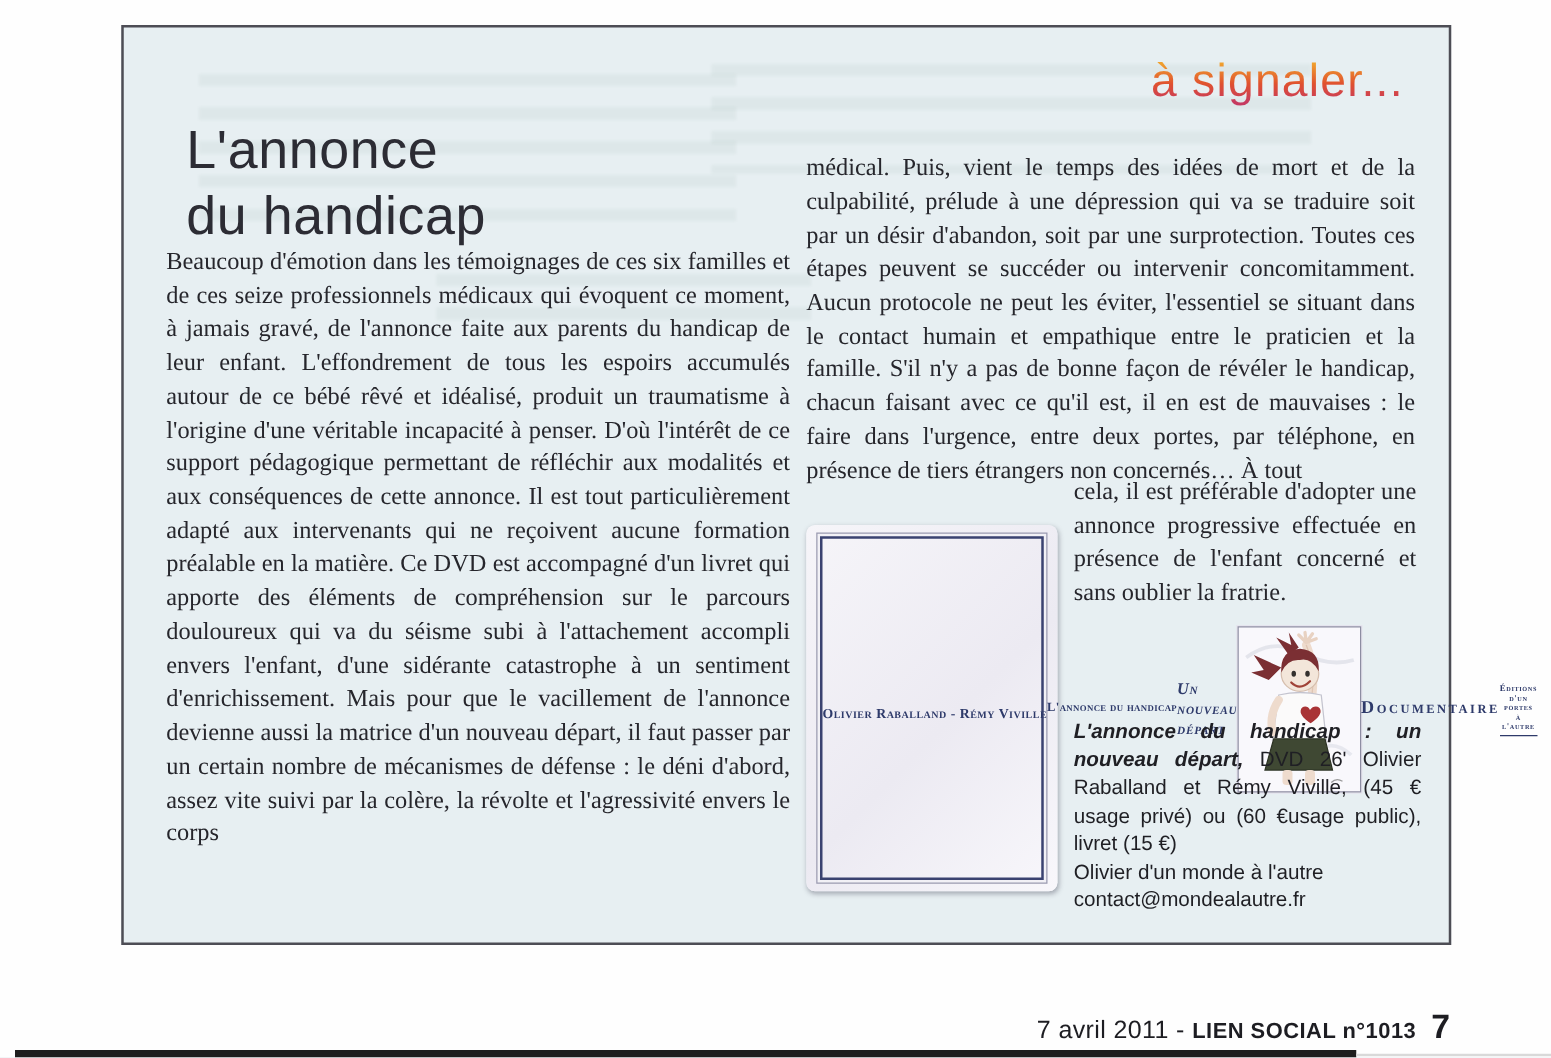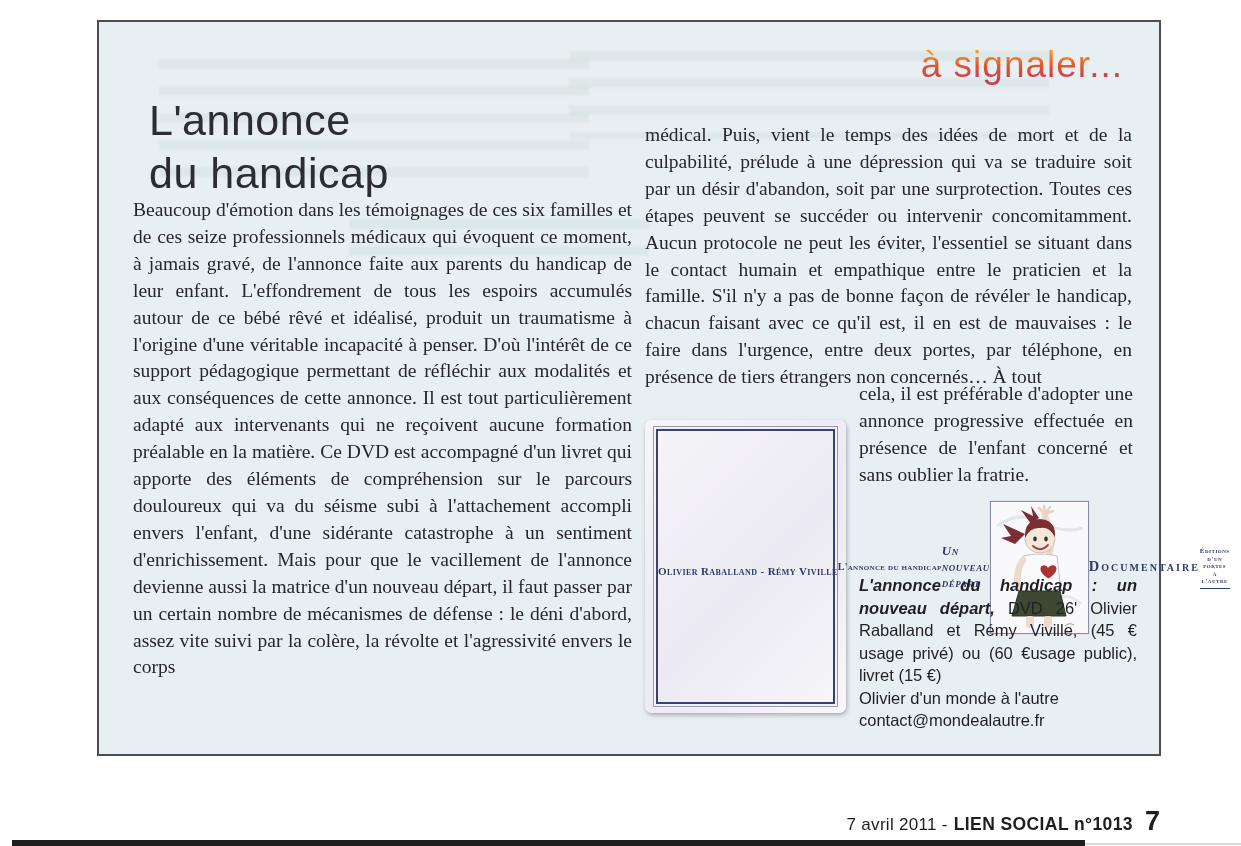--- a/index.html
+++ b/index.html
@@ -86,21 +86,21 @@
     font-size:16.5px;line-height:22.5px;color:#1f1f24;
   }
   .caption .lead{text-align:justify;margin:0 0 0 0;}
   .caption .work{font-weight:bold;font-style:italic;}
 
   
   .footer{
     position:absolute;top:774px;right:81px;
     display:flex;align-items:baseline;color:#1d1d22;
   }
-  .footer .date{font-size:17px;letter-spacing:.3px;}
+  .footer .date{font-size:20px;letter-spacing:.3px;}
   .footer .mag{font-size:17.5px;font-weight:bold;letter-spacing:.4px;margin-left:6px;margin-top:40px;}
   .footer .pagenum{font-size:27px;font-weight:bold;margin-left:12px;}
 
   
   .scan-bar{position:absolute;bottom:0;left:12px;width:1073px;height:6px;background:#1e1e1e;}
   .scan-bar2{position:absolute;bottom:1px;left:1085px;width:156px;height:2px;background:#d9d9d9;}
 </style>
 </head>
 <body>
 

